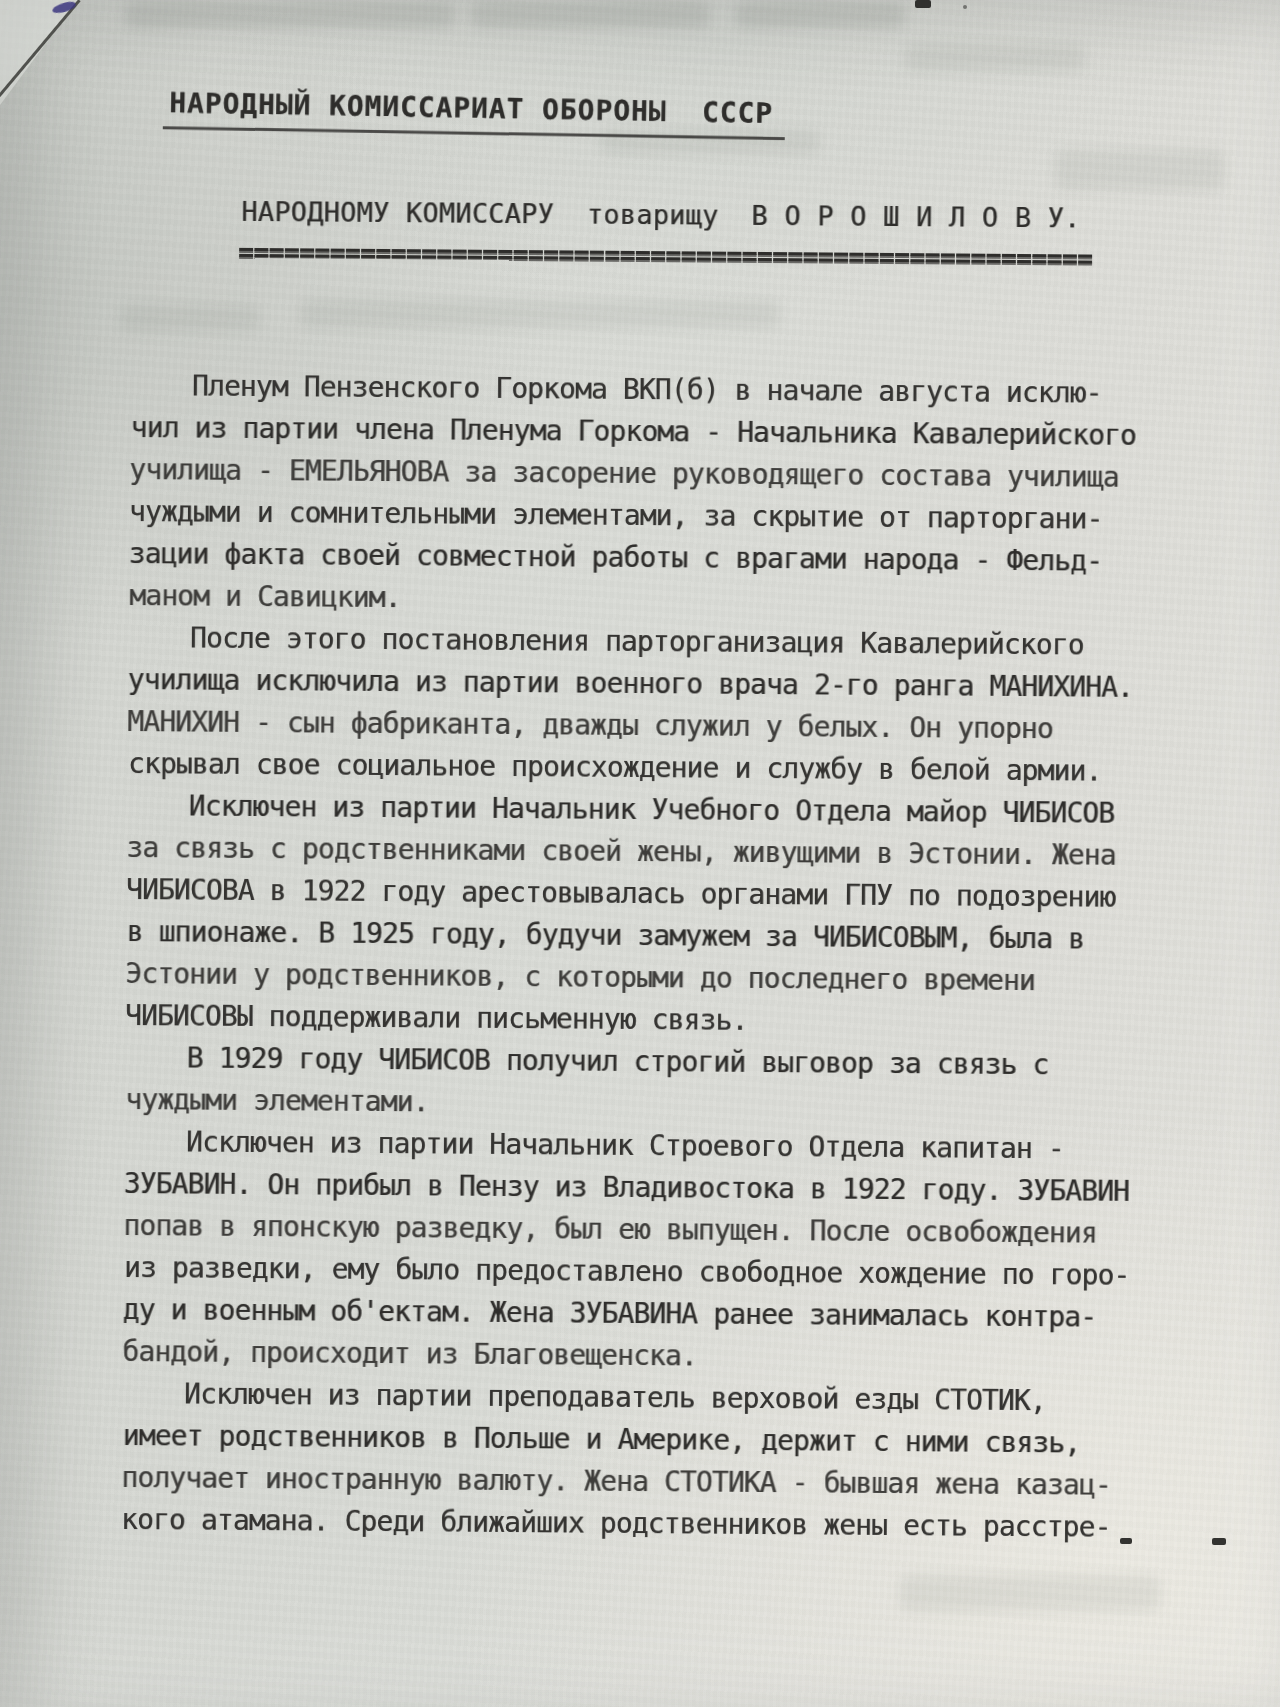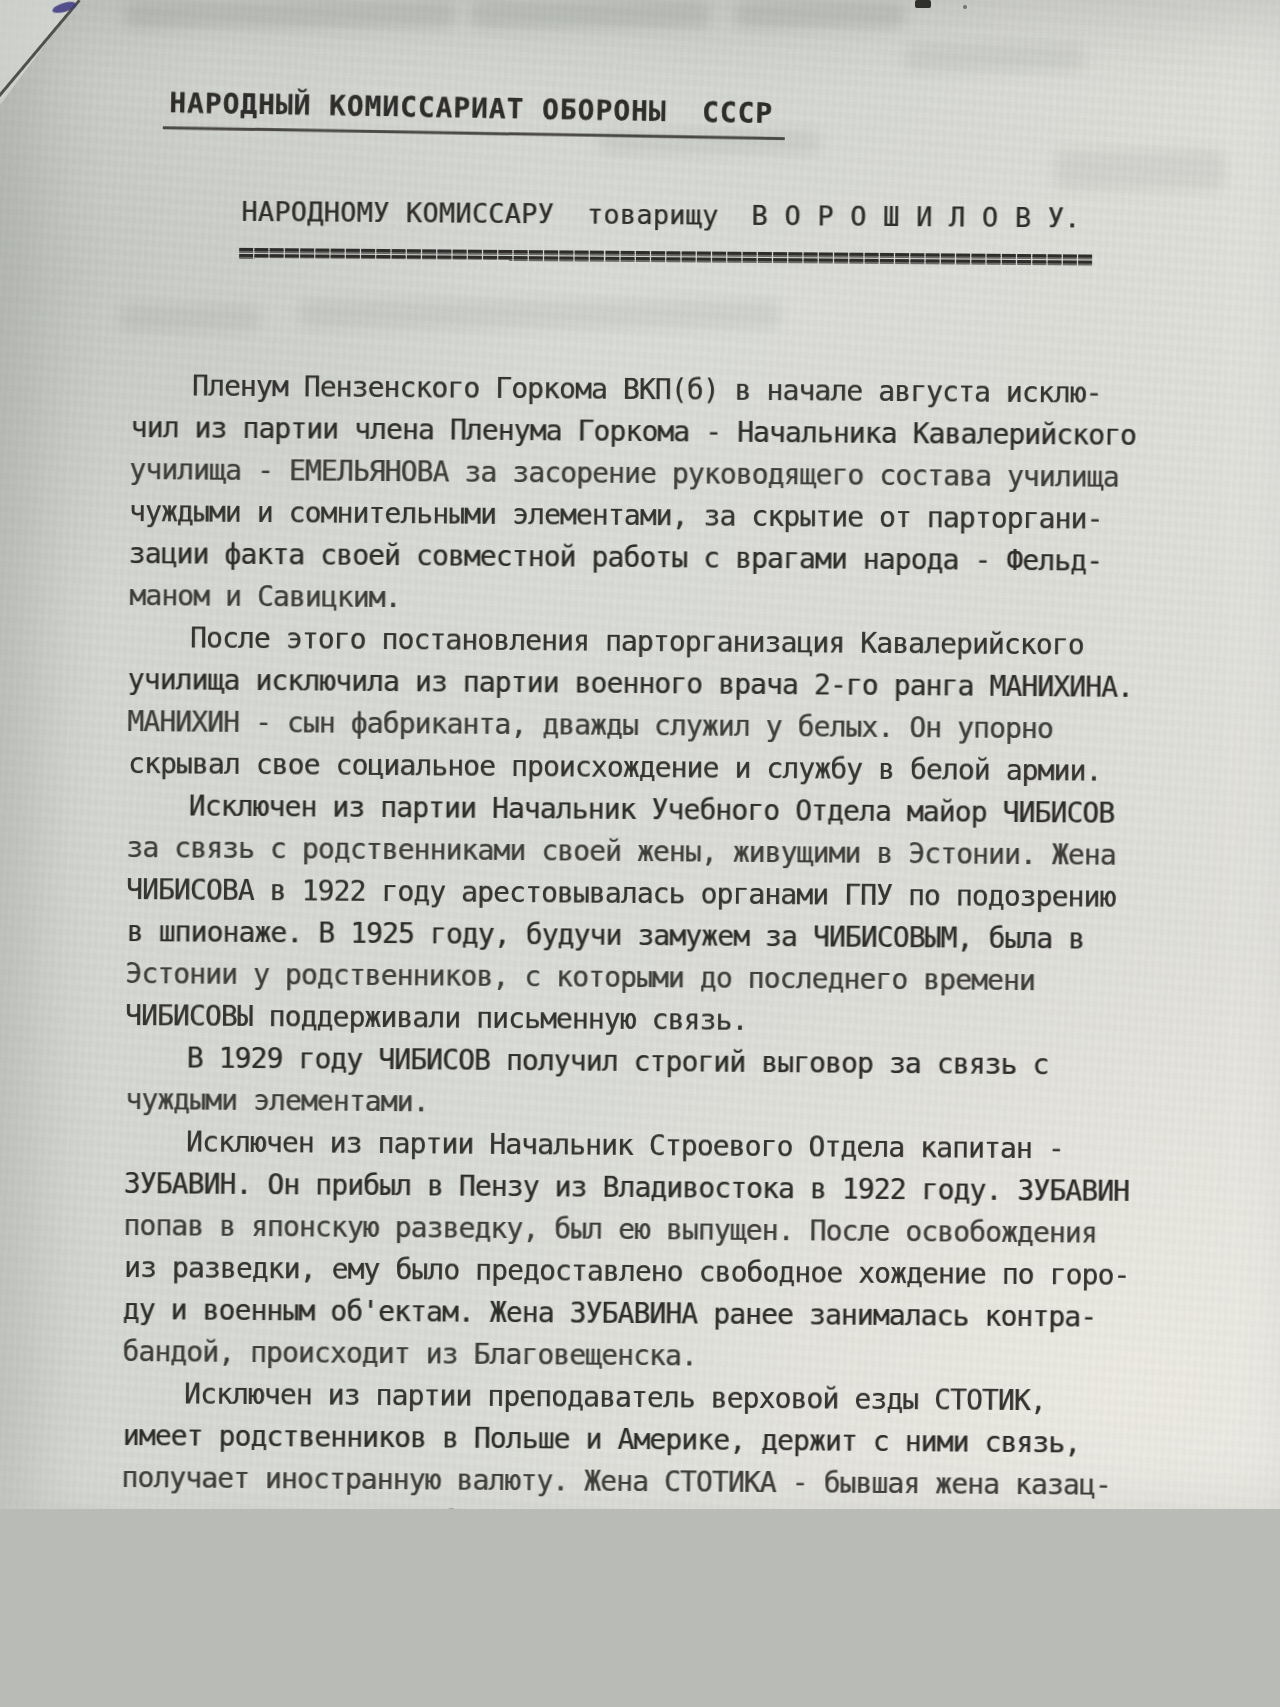--- a/index.html
+++ b/index.html
@@ -2,21 +2,21 @@
 <html lang="ru" style="--ink: #2e2d2b;"><head>
 <meta charset="utf-8">
 <style>
   html,body{margin:0;padding:0;}
   body{
     width:1280px;height:1707px;
     font-family:"DejaVu Sans Mono","Liberation Mono",monospace;
     background:#b9bbb6;
   }
   .page{
-    position:relative;width:1280px;height:1509px;overflow:hidden;
+    position:relative;width:1280px;height:1707px;overflow:hidden;
     background:
       radial-gradient(1100px 750px at 88% 92%, rgba(238,236,228,.85), rgba(238,236,228,0) 62%),
       radial-gradient(800px 560px at 6% 18%, rgba(178,182,177,.38), rgba(178,182,177,0) 60%),
       radial-gradient(900px 500px at 55% 2%, rgba(196,200,195,.35), rgba(196,200,195,0) 55%),
       linear-gradient(100deg,#c7cac5 0%,#d4d6d1 14%,#d9dbd6 45%,#ddddd8 75%,#e3e2dc 100%);
   }
   
   .page::before{
     content:"";position:absolute;inset:0;pointer-events:none;
     background:

